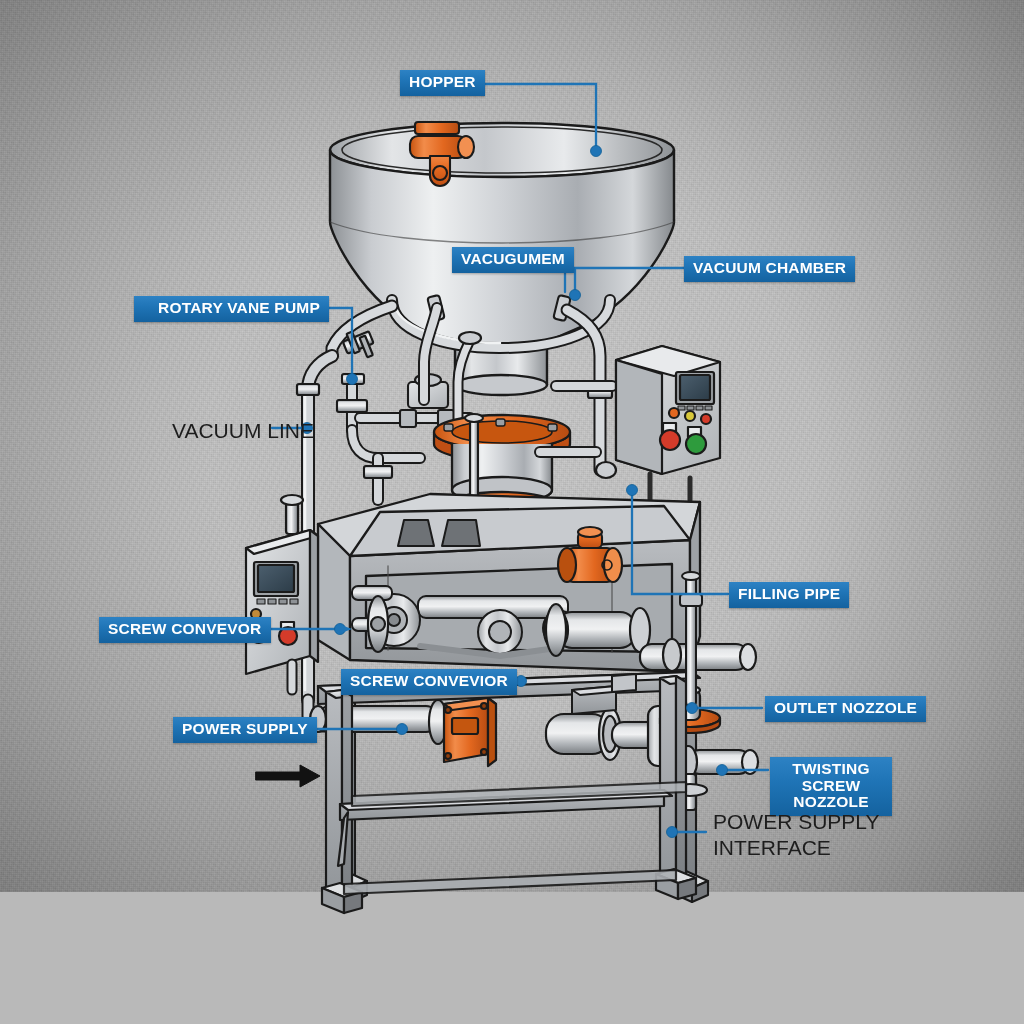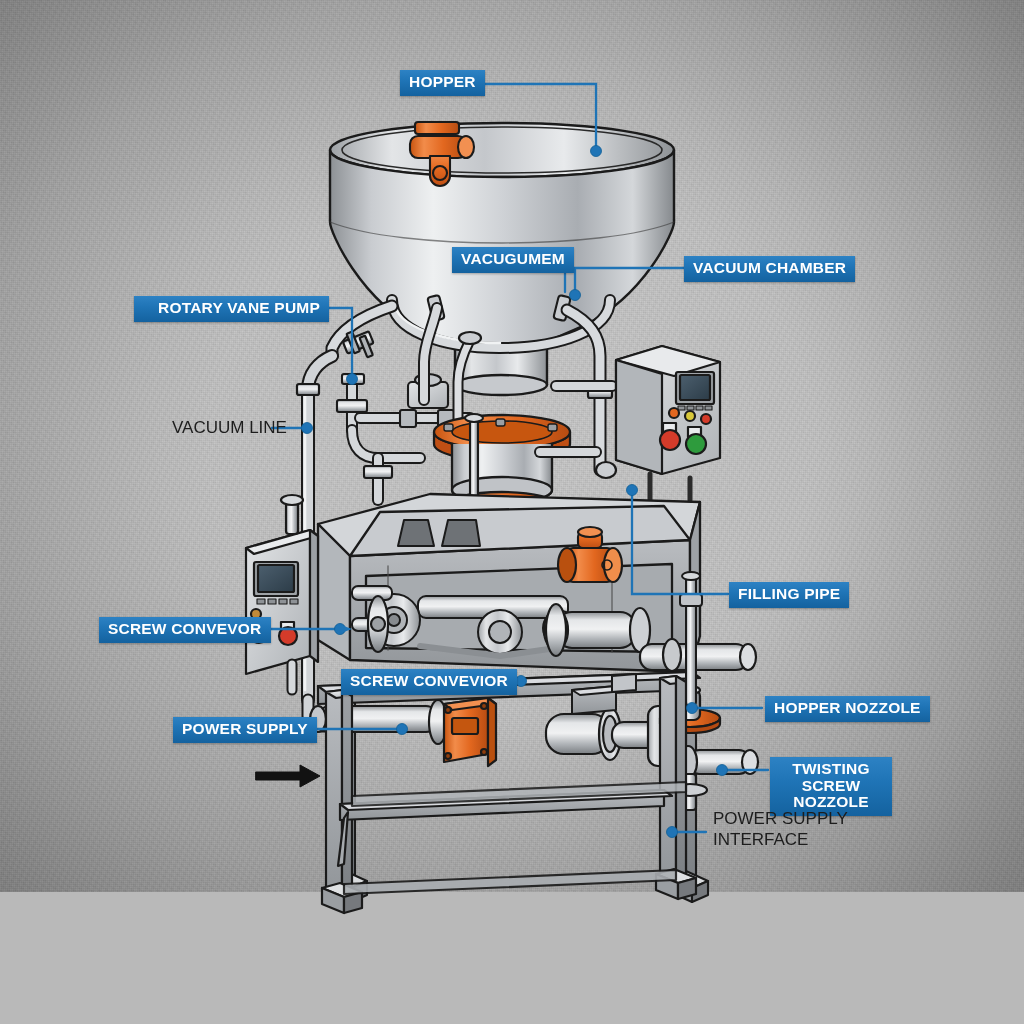--- a/index.html
+++ b/index.html
@@ -43,21 +43,21 @@
     padding:4px 9px 5px 9px;
     line-height:1.08;
     white-space:nowrap;
     box-shadow:0 1px 2px rgba(0,0,0,.28);
     font-family:"Liberation Sans", sans-serif;
   }
   .badge.two-line{ white-space:normal; text-align:center; }
   .plain{
     position:absolute;
     color:#1d1d1d;
-    font-size:17px;
+    font-size:21px;
     line-height:1.22;
     white-space:nowrap;
     font-family:"Liberation Sans", sans-serif;
   }
 </style>
 </head>
 <body>
 
 <div id="stage">
 
@@ -543,21 +543,21 @@
   <div class="plain" style="left:172px; top:418px;">VACUUM LINE</div>
 
   <div class="badge" style="left:729px; top:582px;">FILLING PIPE</div>
 
   <div class="badge" style="left:99px; top:617px;">SCREW CONVEVOR</div>
 
   <div class="badge" style="left:341px; top:669px;">SCREW CONVEVIOR</div>
 
   <div class="badge" style="left:173px; top:717px;">POWER SUPPLY</div>
 
-  <div class="badge" style="left:765px; top:696px;">HOPPER NOZZOLE</div>
+  <div class="badge" style="left:765px; top:696px;">OUTLET NOZZOLE</div>
 
   <div class="badge two-line" style="left:770px; top:757px; width:122px;">
     <span>TWISTING SCREW</span><br>
     <span>NOZZOLE</span>
   </div>
 
   <div class="plain" style="left:713px; top:809px;">
     <div>POWER SUPPLY</div>
     <div>INTERFACE</div>
   </div>

